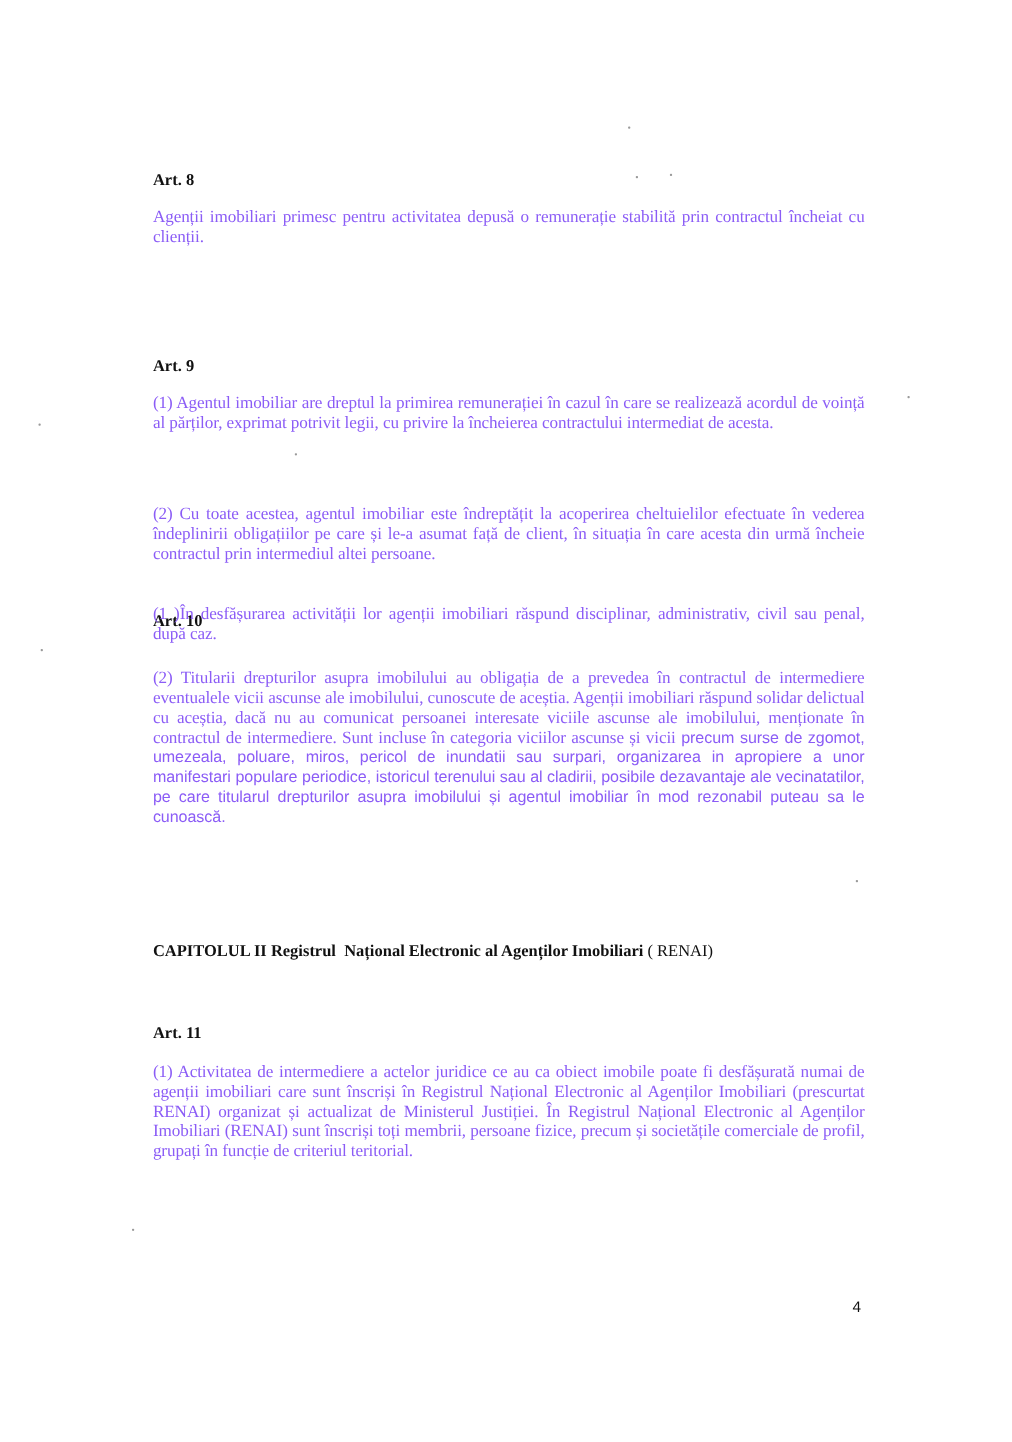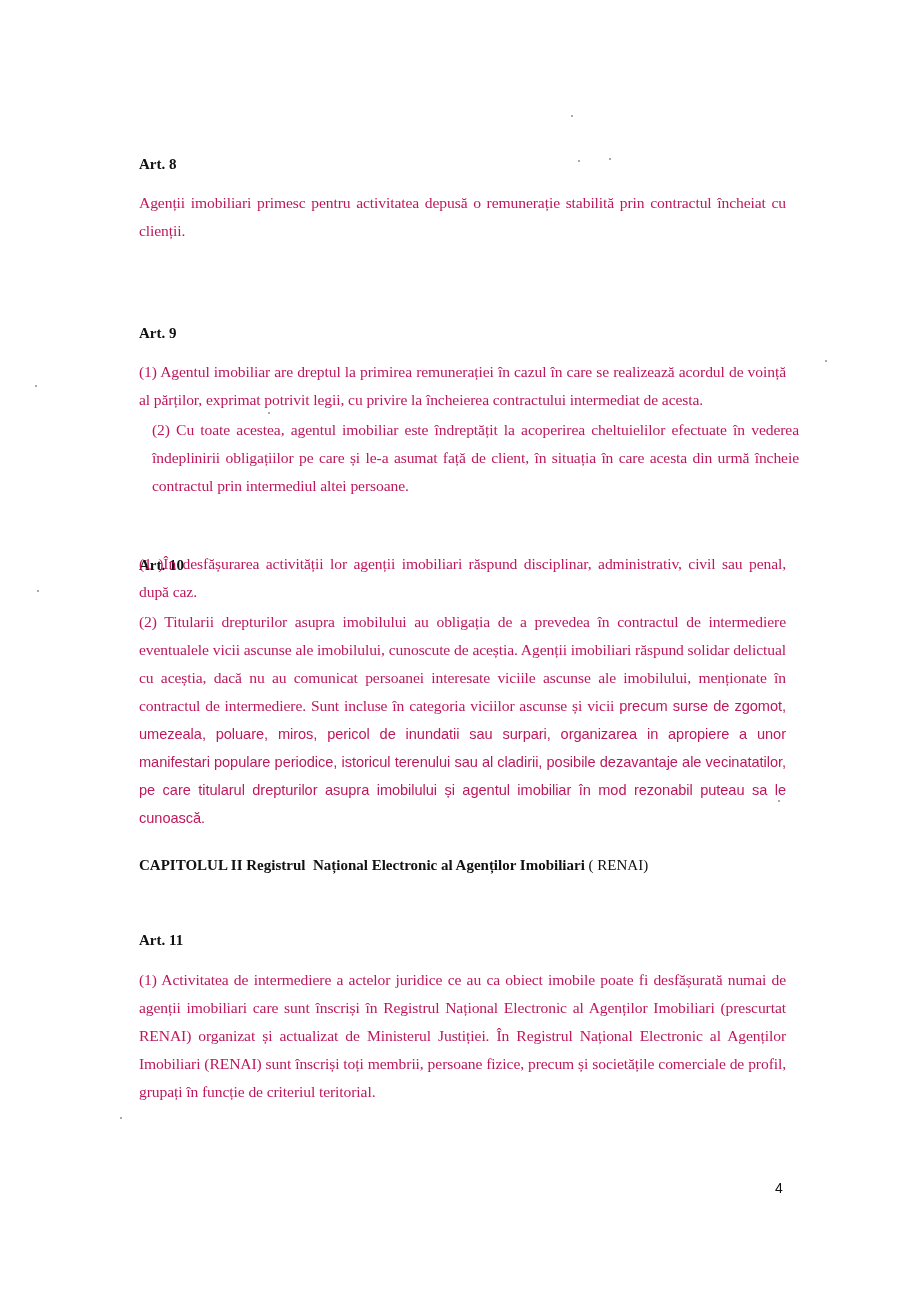--- a/index.html
+++ b/index.html
@@ -7,21 +7,21 @@
     .page {
       position: absolute; left: 0; top: 0; width: 920px; height: 1311px;
       background: #ffffff; color: #111111;
       font-family: "Liberation Serif", serif;
     }
     .block { position: absolute; left: 139px; width: 647px; }
     .heading {
       font-weight: bold; font-size: 15px; line-height: 20px; color: #111;
     }
     .para {
-      font-size: 15.6px; line-height: 28px; text-align: justify; color: #be185d;
+      font-size: 15.6px; line-height: 18px; text-align: justify; color: #8b5cf6;
       letter-spacing: -0.1px;
     }
     .sans { font-family: Liberation Sans, sans-serif; font-size: 14.6px; letter-spacing: -0.05px; }
     .chapter-rest { font-weight: normal; }
     .page-number {
       position: absolute; left: 775px; top: 1180px;
       font-family: "Liberation Sans", sans-serif; font-size: 14px; color: #111;
     }
     .speck { position: absolute; width: 1.5px; height: 1.5px; background: #9a9a9a; border-radius: 50%; }
   </style>
@@ -38,21 +38,21 @@
   <div class="speck" style="left:268px;top:412px;"></div>
   <div class="speck" style="left:37px;top:590px;"></div>
   <div class="speck" style="left:778px;top:800px;"></div>
   <div class="speck" style="left:120px;top:1117px;"></div>
 
   <div class="block heading" style="top:154px;">Art. 8</div>
   <div class="block para" style="top:189px;">Agenții imobiliari primesc pentru activitatea depusă o remunerație stabilită prin contractul încheiat cu clienții.</div>
 
   <div class="block heading" style="top:323px;">Art. 9</div>
   <div class="block para" style="top:358px;">(1) Agentul imobiliar are dreptul la primirea remunerației în cazul în care se realizează acordul de voință al părților, exprimat potrivit legii, cu privire la încheierea contractului intermediat de acesta.</div>
-  <div class="block para" style="top:416px;margin-left:13px;">(2) Cu toate acestea, agentul imobiliar este îndreptățit la acoperirea cheltuielilor efectuate în vederea îndeplinirii obligațiilor pe care și le-a asumat față de client, în situația în care acesta din urmă încheie contractul prin intermediul altei persoane.</div>
+  <div class="block para" style="top:459px;">(2) Cu toate acestea, agentul imobiliar este îndreptățit la acoperirea cheltuielilor efectuate în vederea îndeplinirii obligațiilor pe care și le-a asumat față de client, în situația în care acesta din urmă încheie contractul prin intermediul altei persoane.</div>
 
   <div class="block heading" style="top:514px;margin-top:41px;">Art. 10</div>
   <div class="block para" style="top:550px;">(1 )În desfășurarea activității lor agenții imobiliari răspund disciplinar, administrativ, civil sau penal, după caz.</div>
   <div class="block para" style="top:608px;"><span>(2) Titularii drepturilor asupra imobilului au obligația de a prevedea în contractul de intermediere eventualele vicii ascunse ale imobilului, cunoscute de aceștia. Agenții imobiliari răspund solidar delictual cu aceștia, dacă nu au comunicat persoanei interesate viciile ascunse ale imobilului, menționate în contractul de intermediere. Sunt incluse în categoria viciilor ascunse și vicii </span><span class="sans">precum surse de zgomot, umezeala, poluare, miros, pericol de inundatii sau surpari, organizarea in apropiere a unor manifestari populare periodice, istoricul terenului sau al cladirii, posibile dezavantaje ale vecinatatilor, pe care titularul drepturilor asupra imobilului și agentul imobiliar în mod rezonabil puteau sa le cunoască.</span></div>
 
   <div class="block heading" style="top:855px; width:700px;"><span style="white-space:pre;margin-top:28px;">CAPITOLUL II Registrul  Național Electronic al Agenților Imobiliari</span><span class="chapter-rest" style="white-space:pre;"> ( RENAI)</span></div>
 
   <div class="block heading" style="top:930px;">Art. 11</div>
   <div class="block para" style="top:966px;">(1) Activitatea de intermediere a actelor juridice ce au ca obiect imobile poate fi desfășurată numai de agenții imobiliari care sunt înscriși în Registrul Național Electronic al Agenților Imobiliari (prescurtat RENAI) organizat și actualizat de Ministerul Justiției. În Registrul Național Electronic al Agenților Imobiliari (RENAI) sunt înscriși toți membrii, persoane fizice, precum și societățile comerciale de profil, grupați în funcție de criteriul teritorial.</div>
 

